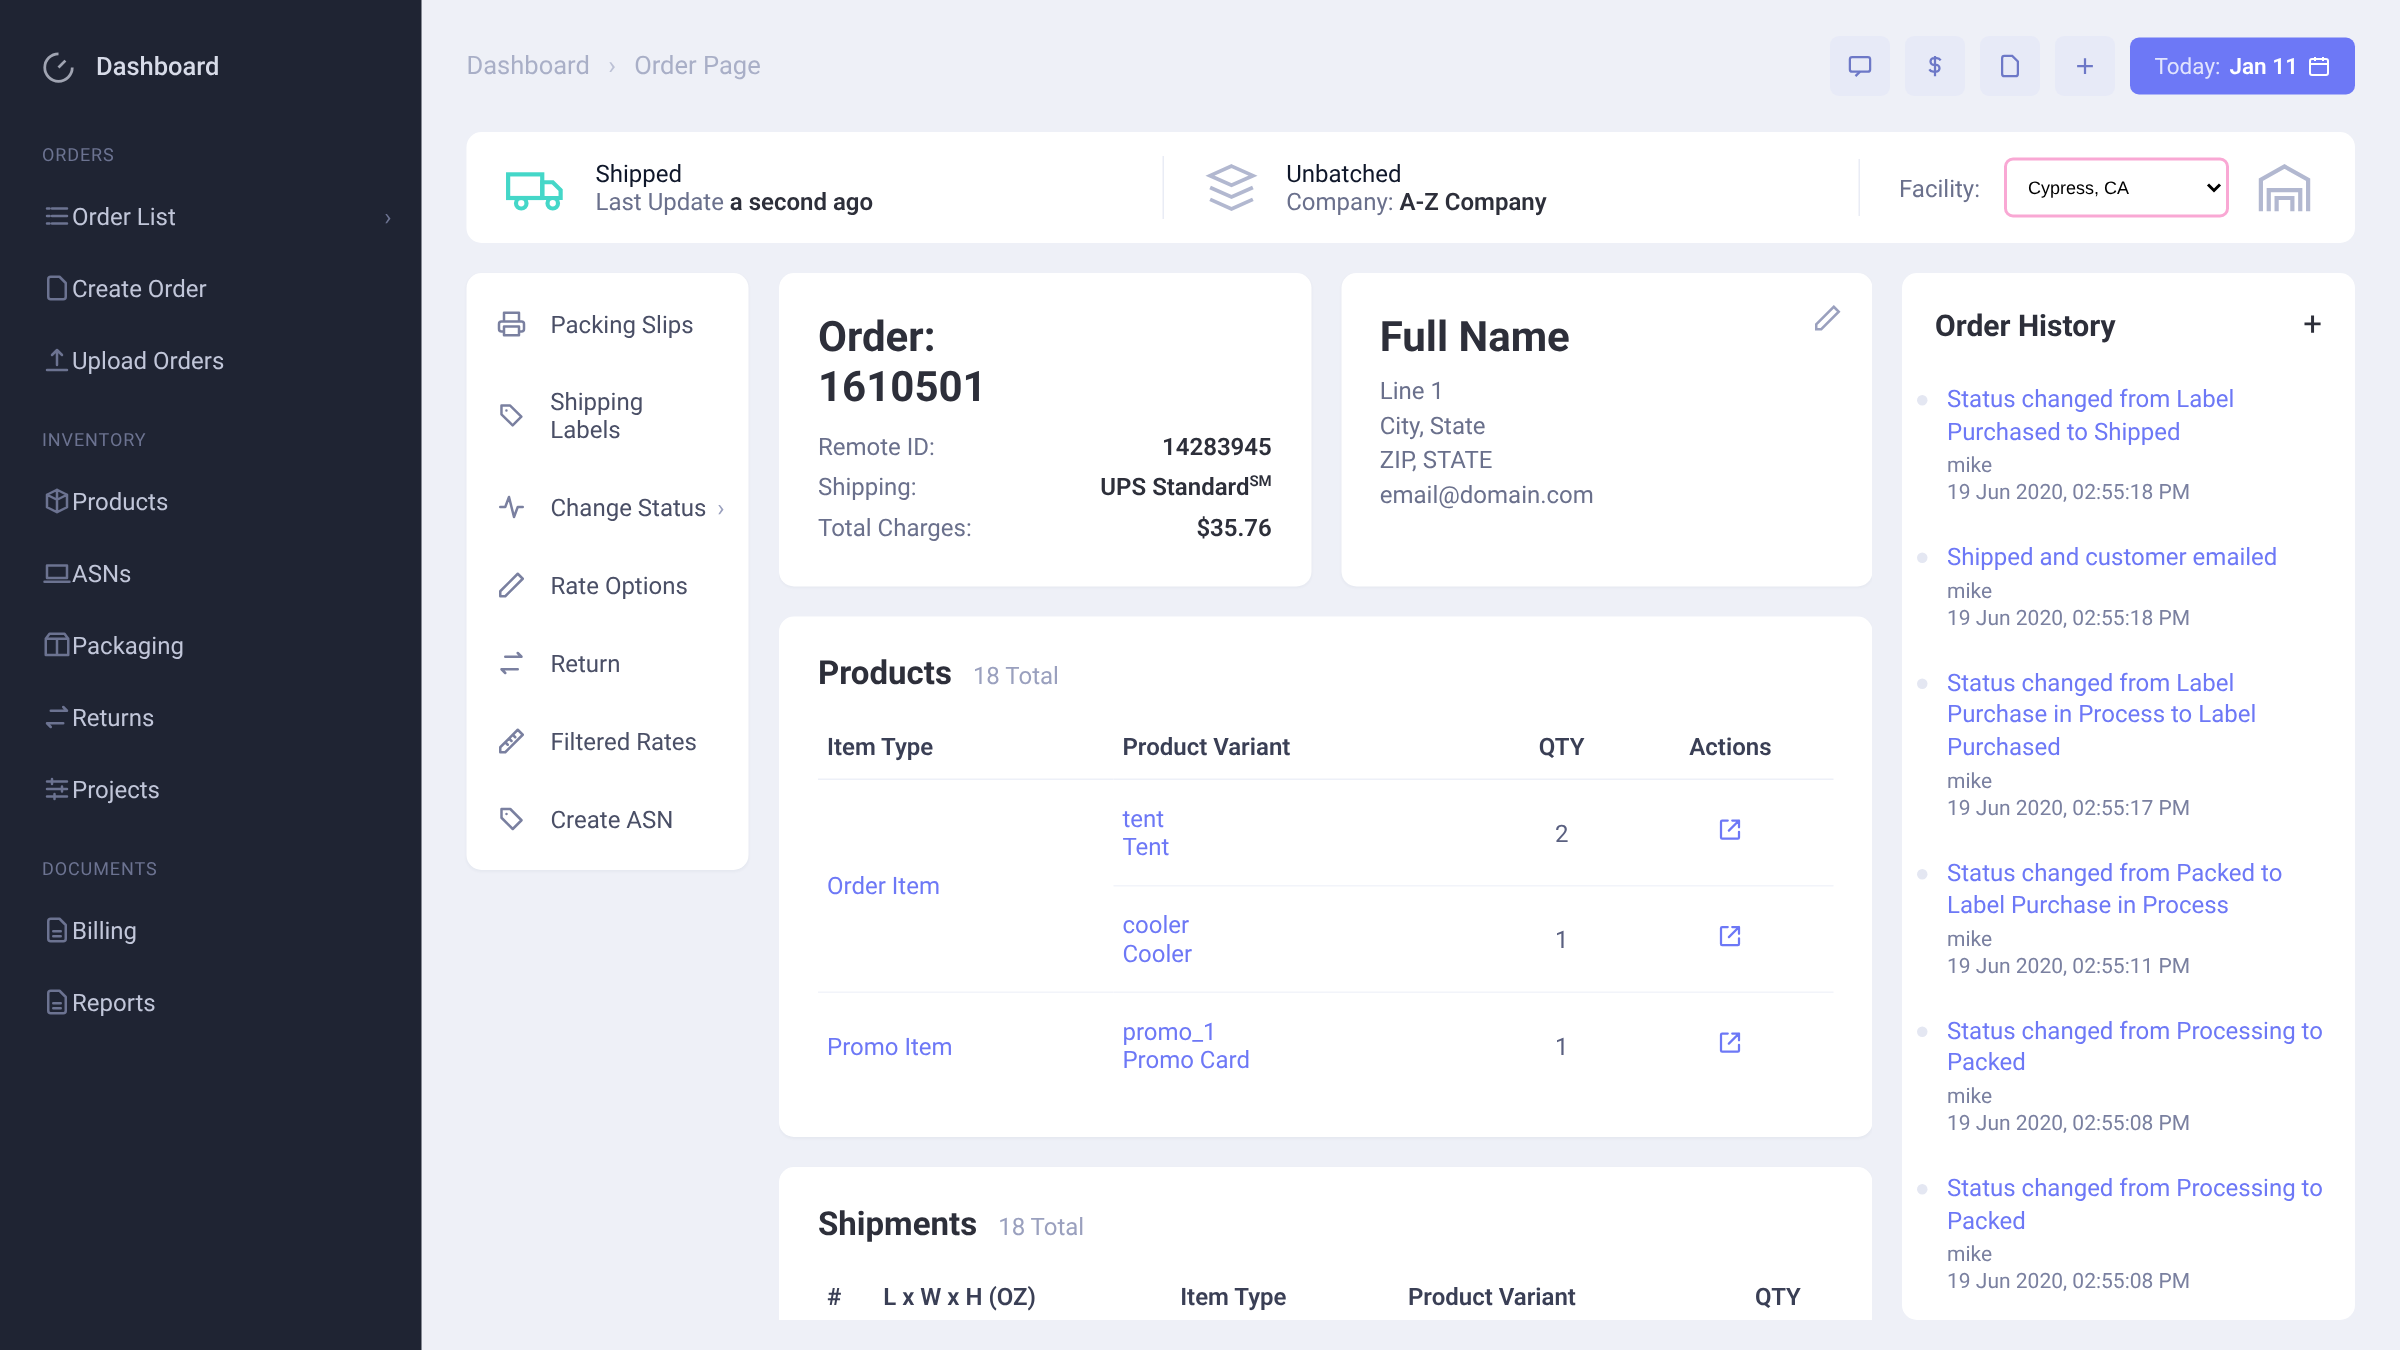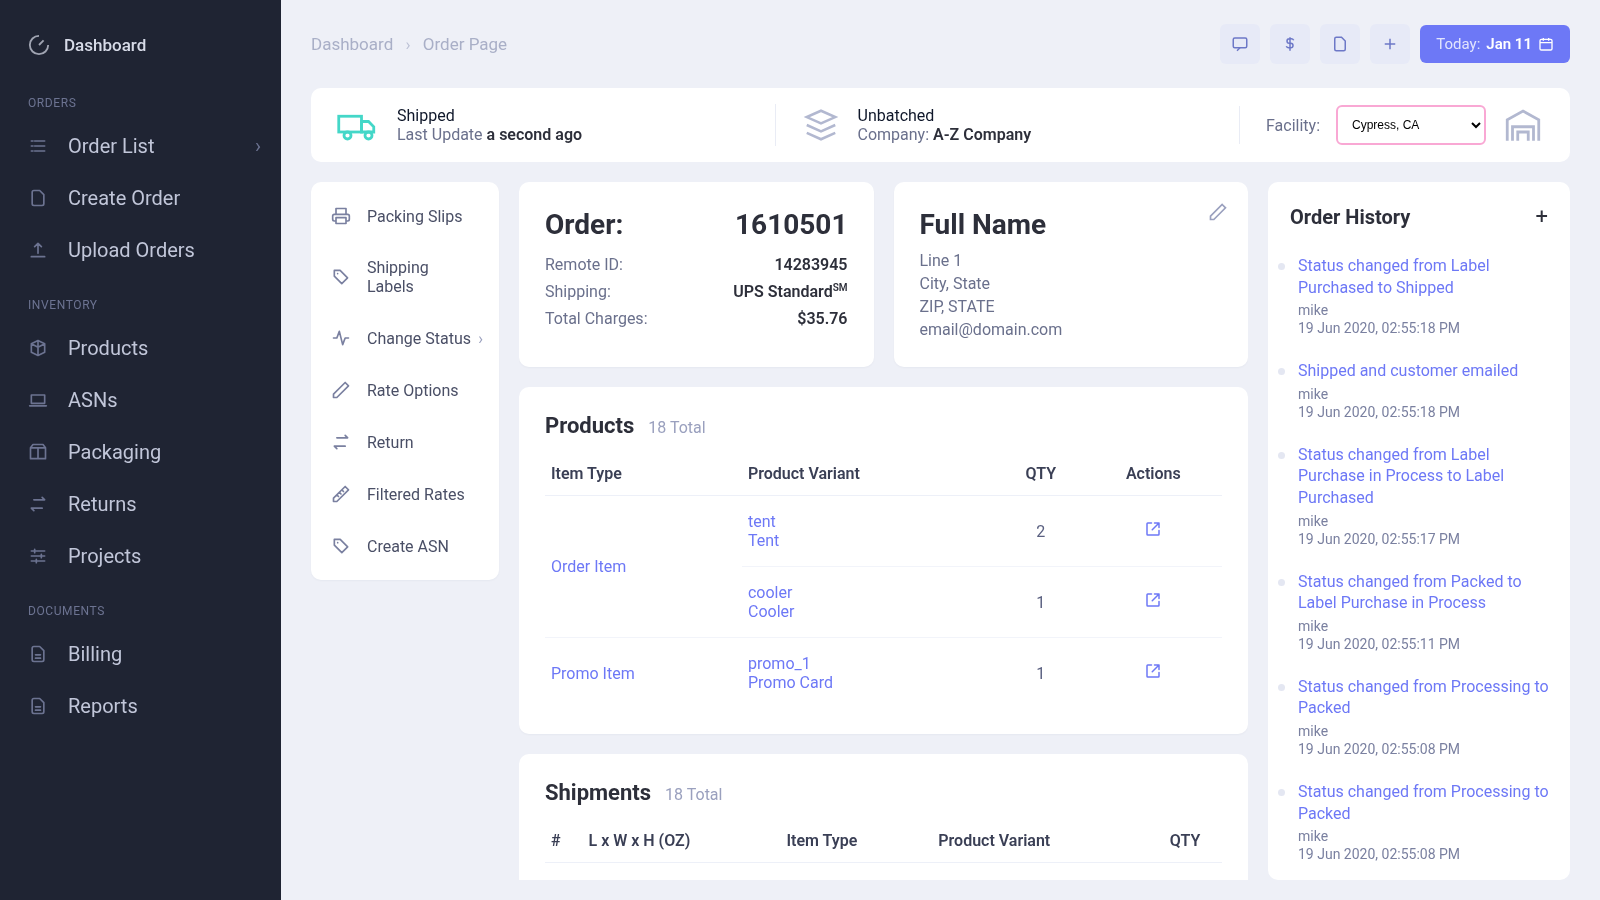--- a/index.html
+++ b/index.html
@@ -1,21 +1,21 @@
 <!DOCTYPE html>
 <html><head>
 <meta charset="utf-8">
 <style>
 * { box-sizing: border-box; margin: 0; padding: 0; }
 body { font-family: -apple-system, BlinkMacSystemFont, 'Segoe UI', Roboto, sans-serif; background: #eef0f7; color: #2d2f3a; width: 1600px; height: 900px; overflow: hidden; display: flex; }
 .sidebar { width: 281px; background: #1f2433; color: #a6adc5; flex-shrink: 0; padding-top: 22px; }
 .sidebar .brand { display: flex; align-items: center; gap: 14px; padding: 12px 28px 18px; color: #d7dbe8; font-weight: 500; font-size: 17px; }
 .sidebar .brand svg { width: 22px; height: 22px; opacity: .7; }
 .section-label { font-size: 12px; letter-spacing: .6px; color: #6c7391; padding: 22px 28px 10px; text-transform: uppercase; }
-.nav-item { display: flex; align-items: center; gap: 20px; padding: 14px 28px; font-size: 20px; color: #c1c6d9; cursor: pointer; position: relative; }
+.nav-item { display: flex; align-items: center; padding: 14px 28px; font-size: 16px; color: #c1c6d9; cursor: pointer; position: relative; }
 .nav-item .chev { position: absolute; right: 20px; color: #6c7391; }
 .nav-item svg { width: 20px; height: 20px; color: #6c7391; flex-shrink: 0; }
 .main { flex: 1; display: flex; flex-direction: column; overflow: hidden; }
 .topbar { display: flex; align-items: center; justify-content: space-between; padding: 24px 30px 12px; }
 .breadcrumb { font-size: 17px; color: #a9afc7; }
 .breadcrumb .sep { margin: 0 8px; color: #bcc1d5; }
 .top-actions { display: flex; gap: 10px; align-items: center; }
 .iconbtn { width: 40px; height: 40px; border-radius: 6px; background: #e7eaf7; display: flex; align-items: center; justify-content: center; color: #6d78c7; cursor: pointer; }
 .iconbtn svg { width: 18px; height: 18px; }
 .today-pill { background: #6d78f6; color: #fff; border-radius: 6px; padding: 10px 16px; font-size: 15px; display: flex; gap: 6px; align-items: center; }
@@ -33,21 +33,21 @@
 .facility-seg select { padding: 10px 10px; border: 2px solid #f9a8d4; border-radius: 6px; font-size: 12px; background:#fff; min-width: 150px; }
 .content { flex: 1; display: flex; gap: 20px; padding: 20px 30px; overflow: hidden; }
 .col-actions { width: 188px; background: #fff; border-radius: 10px; padding: 8px 0; align-self: flex-start; box-shadow: 0 1px 2px rgba(30,40,70,.04); }
 .action-row { display: flex; align-items: center; gap: 16px; padding: 16px 20px; font-size: 16px; color: #4a4f66; cursor: pointer; position: relative; }
 .action-row svg { width: 20px; height: 20px; color: #7a80a0; }
 .action-row .chev { position: absolute; right: 16px; color: #9aa0be; }
 .col-center { flex: 1; display: flex; flex-direction: column; gap: 20px; overflow-y:auto; scrollbar-width:none; }
 .row-cards { display: flex; gap: 20px; }
 .card { background: #fff; border-radius: 10px; padding: 26px; box-shadow: 0 1px 2px rgba(30,40,70,.04); }
 .order-card { flex: 1; }
-.order-card .header-line { display: flex; justify-content: space-between; align-items: baseline; margin-bottom: 10px; }
+.order-card .header-line { display: flex; justify-content: space-between; align-items: baseline; margin-bottom: 10px; flex-direction: column; }
 .order-card .header-line .h { font-size: 28px; font-weight: 700; }
 .order-card .header-line .num { font-size: 28px; font-weight: 700; }
 .kv { display: flex; justify-content: space-between; font-size: 16px; color: #6a708c; padding: 4px 0; }
 .kv .v { color: #2d2f3a; font-weight: 600; }
 .kv .v .sm { font-size:10px; vertical-align:super; }
 .name-card { flex: 1; position: relative; }
 .name-card .edit { position: absolute; top: 20px; right: 20px; color: #9aa0be; cursor: pointer; }
 .name-card h2 { font-size: 28px; font-weight: 700; margin-bottom: 8px; }
 .name-card .line { font-size: 16px; color: #6a708c; padding: 2px 0; }
 .panel-title { display:flex; align-items:baseline; gap:14px; margin-bottom:14px; }

